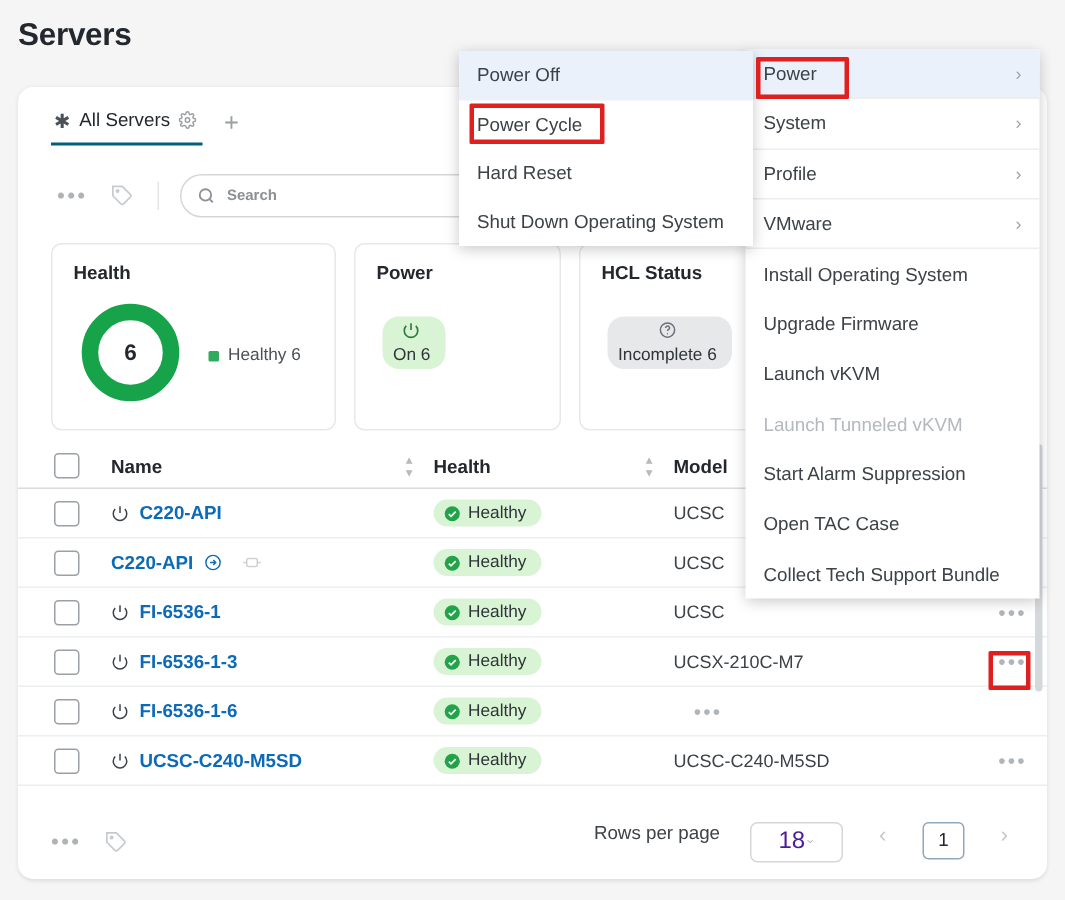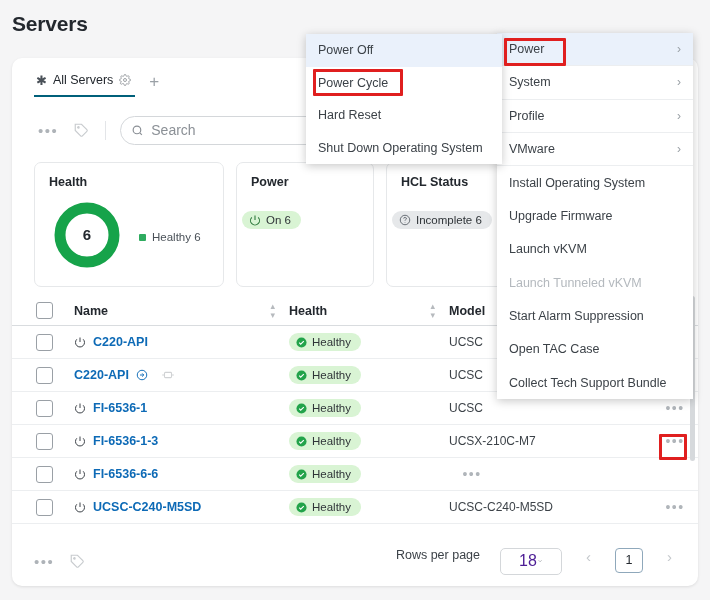--- a/index.html
+++ b/index.html
@@ -51,21 +51,21 @@
     height: 40px; display: flex; align-items: center; padding-left: 26px;
   }
   .tb-dots { color: #aeb3b8; font-size: 15px; letter-spacing: 1.5px; cursor: pointer; }
   .tb-tag { margin-left: 16px; cursor: pointer; opacity: .55; display: inline-flex; }
   .tb-sep { width: 1px; height: 19px; background: #e3e5e8; margin: 0 14px 0 16px; }
   .search-box {
     flex: 0 0 auto; width: 330px; height: 29px;
     border: 1px solid #d4d7da; border-radius: 15px;
     display: flex; align-items: center; padding: 0 10px; gap: 7px;
   }
-  .search-box .ph { font-size: 14px; color: #8b9096; }
+  .search-box .ph { font-size: 10px; color: #8b9096; font-weight: bold; }
 
   
   .cards {
     position: absolute; left: 22px; top: 104px;
     display: flex; gap: 12px;
   }
   .card {
     width: 190px; height: 125px;
     border: 1px solid #e6e8ea; border-radius: 7px;
     background: #fff; padding: 12px 14px; position: relative;
@@ -81,21 +81,21 @@
   }
   .legend .sw { width: 7px; height: 7px; border-radius: 1px; background: #2eab5f; display: inline-block; }
 
   .pill {
     display: inline-flex; align-items: center; gap: 5px;
     border-radius: 11px; padding: 3px 10px 3px 7px;
     font-size: 11.5px; color: #2f3438; font-weight: normal;
   }
   .pill.green { background: #d9f4d4; }
   .pill.grey  { background: #e6e8ea; justify-content: space-between; }
-  .pill-pos { position: absolute; left: 5px; top: 48px; }
+  .pill-pos { position: absolute; left: 18px; top: 48px; flex-direction: column; }
 
   
   .table { position: absolute; left: 0; top: 238px; width: 100%; }
   .trow {
     display: flex; align-items: center; height: 33px;
     border-bottom: 1px solid #eceef0; padding-left: 24px;
   }
   .trow.header { height: 30px; border-bottom: 1px solid #d9dcdf; }
   .cb {
     width: 17px; height: 17px; border: 1.3px solid #9aa0a6;
@@ -384,21 +384,21 @@
 
       <div class="trow">
         <span class="cb"></span>
         <div class="c-name">
           <span class="pwr-ico">
             <svg width="12" height="12" viewBox="0 0 24 24" fill="none" stroke="#3c4248" stroke-width="2">
                 <path d="M12 3v9"></path>
                 <path d="M18.4 6.6a9 9 0 11-12.8 0"></path>
               </svg>
           </span>
-          <span class="name-link">FI-6536-6-6</span>
+          <span class="name-link">FI-6536-1-6</span>
         </div>
         <div class="c-health">
           <span class="pill green">
             <svg width="11" height="11" viewBox="0 0 24 24">
                 <circle cx="12" cy="12" r="11" fill="#22a34a"></circle>
                 <path d="M7 12.5l3.2 3.2L17 9" fill="none" stroke="#fff" stroke-width="2.4"></path>
               </svg>
             <span>Healthy</span>
           </span>
         </div>

